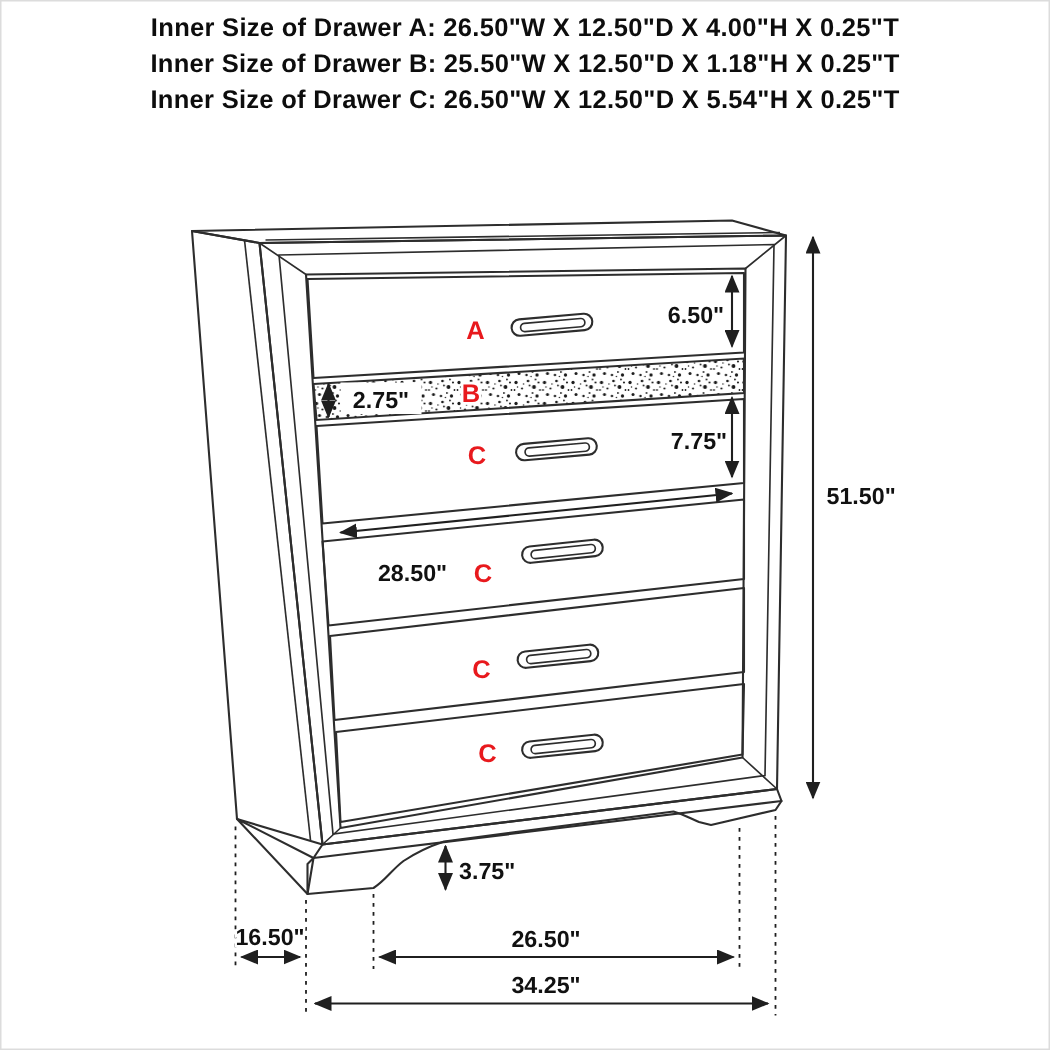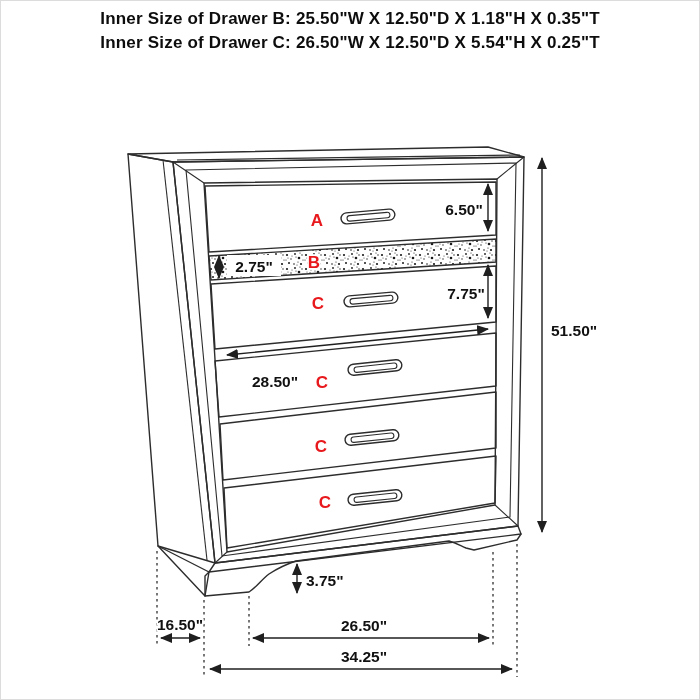--- a/index.html
+++ b/index.html
@@ -19,21 +19,22 @@
        fill:#111111;paint-order:stroke;stroke:#ffffff;stroke-width:3px;}
   .redlabel{font-family:"Liberation Sans","DejaVu Sans",sans-serif;font-weight:bold;font-size:17px;
        fill:#e8191d;paint-order:stroke;stroke:#ffffff;stroke-width:3.5px;}
 </style>
 </head>
 <body>
 
 <div class="stage">
 
   <div class="header">
-    <div>Inner Size of Drawer B: 25.50"W X 12.50"D X 1.18"H X 0.35"T</div>
+    <div>Inner Size of Drawer A: 26.50"W X 12.50"D X 4.00"H X 0.25"T</div>
+    <div>Inner Size of Drawer B: 25.50"W X 12.50"D X 1.18"H X 0.25"T</div>
     <div>Inner Size of Drawer C: 26.50"W X 12.50"D X 5.54"H X 0.25"T</div>
   </div>
 
   <svg width="700" height="700" viewBox="0 0 700 700">
     <defs>
       <marker id="ah" viewBox="0 0 12 10" markerWidth="12" markerHeight="10" refX="11" refY="5" orient="auto-start-reverse" markerUnits="userSpaceOnUse">
         <path d="M0,0 L12,5 L0,10 Z" fill="#1f1f1f"></path>
       </marker>
       <pattern id="sparkle" width="19" height="14" patternUnits="userSpaceOnUse">
         <circle cx="2" cy="3" r="1.1" fill="#1a1a1a"></circle>

